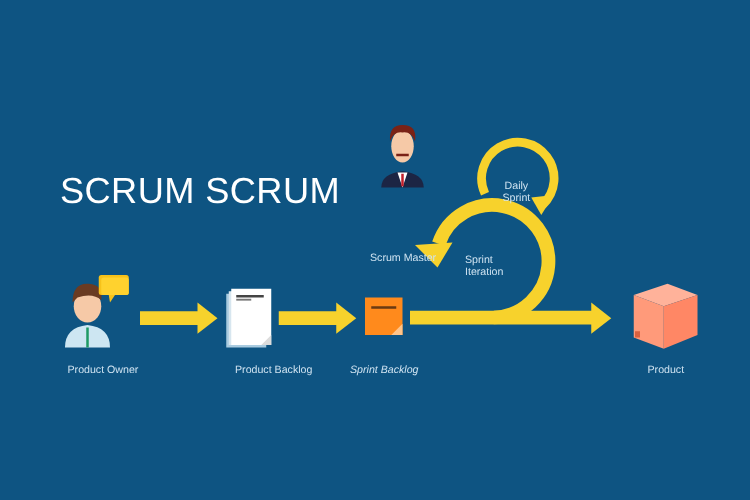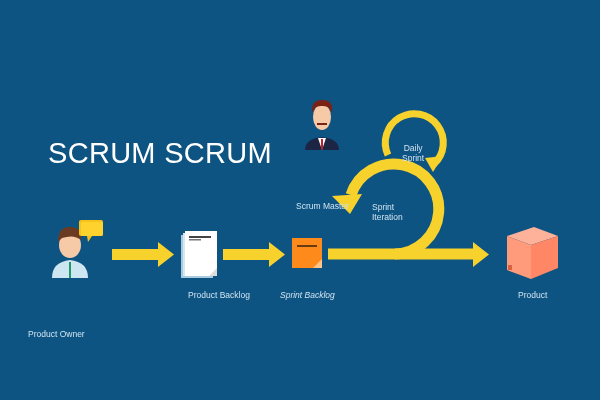--- a/index.html
+++ b/index.html
@@ -74,21 +74,21 @@
   <g>
     <polygon points="507,236 534,227 558,236 531,245" fill="#ffb29a"></polygon>
     <polygon points="507,236 531,245 531,279 507,270" fill="#ff9a7a"></polygon>
     <polygon points="531,245 558,236 558,268 531,279" fill="#ff8765"></polygon>
     <rect x="508" y="265" width="4" height="5" fill="#d9613f"></rect>
   </g>
 </svg>
 
 <div class="title">SCRUM SCRUM</div>
 
-<div class="label" style="left:28px; top:290px;margin-top:39px;">Product Owner</div>
+<div class="label" style="left:54px; top:290px;">Product Owner</div>
 <div class="label" style="left:168px; top:290px;padding-left:20px;">Product Backlog</div>
 <div class="label" style="left:280px; top:290px;font-style:italic;">Sprint Backlog</div>
 <div class="label" style="left:518px; top:290px;">Product</div>
 
 <div class="label" style="left:296px; top:159px;margin-top:42px;">Scrum Master</div>
 
 <div class="label" style="left:372px; top:202px; text-align:left; line-height:10px;">
   <div>Sprint</div>
   <div>Iteration</div>
 </div>

